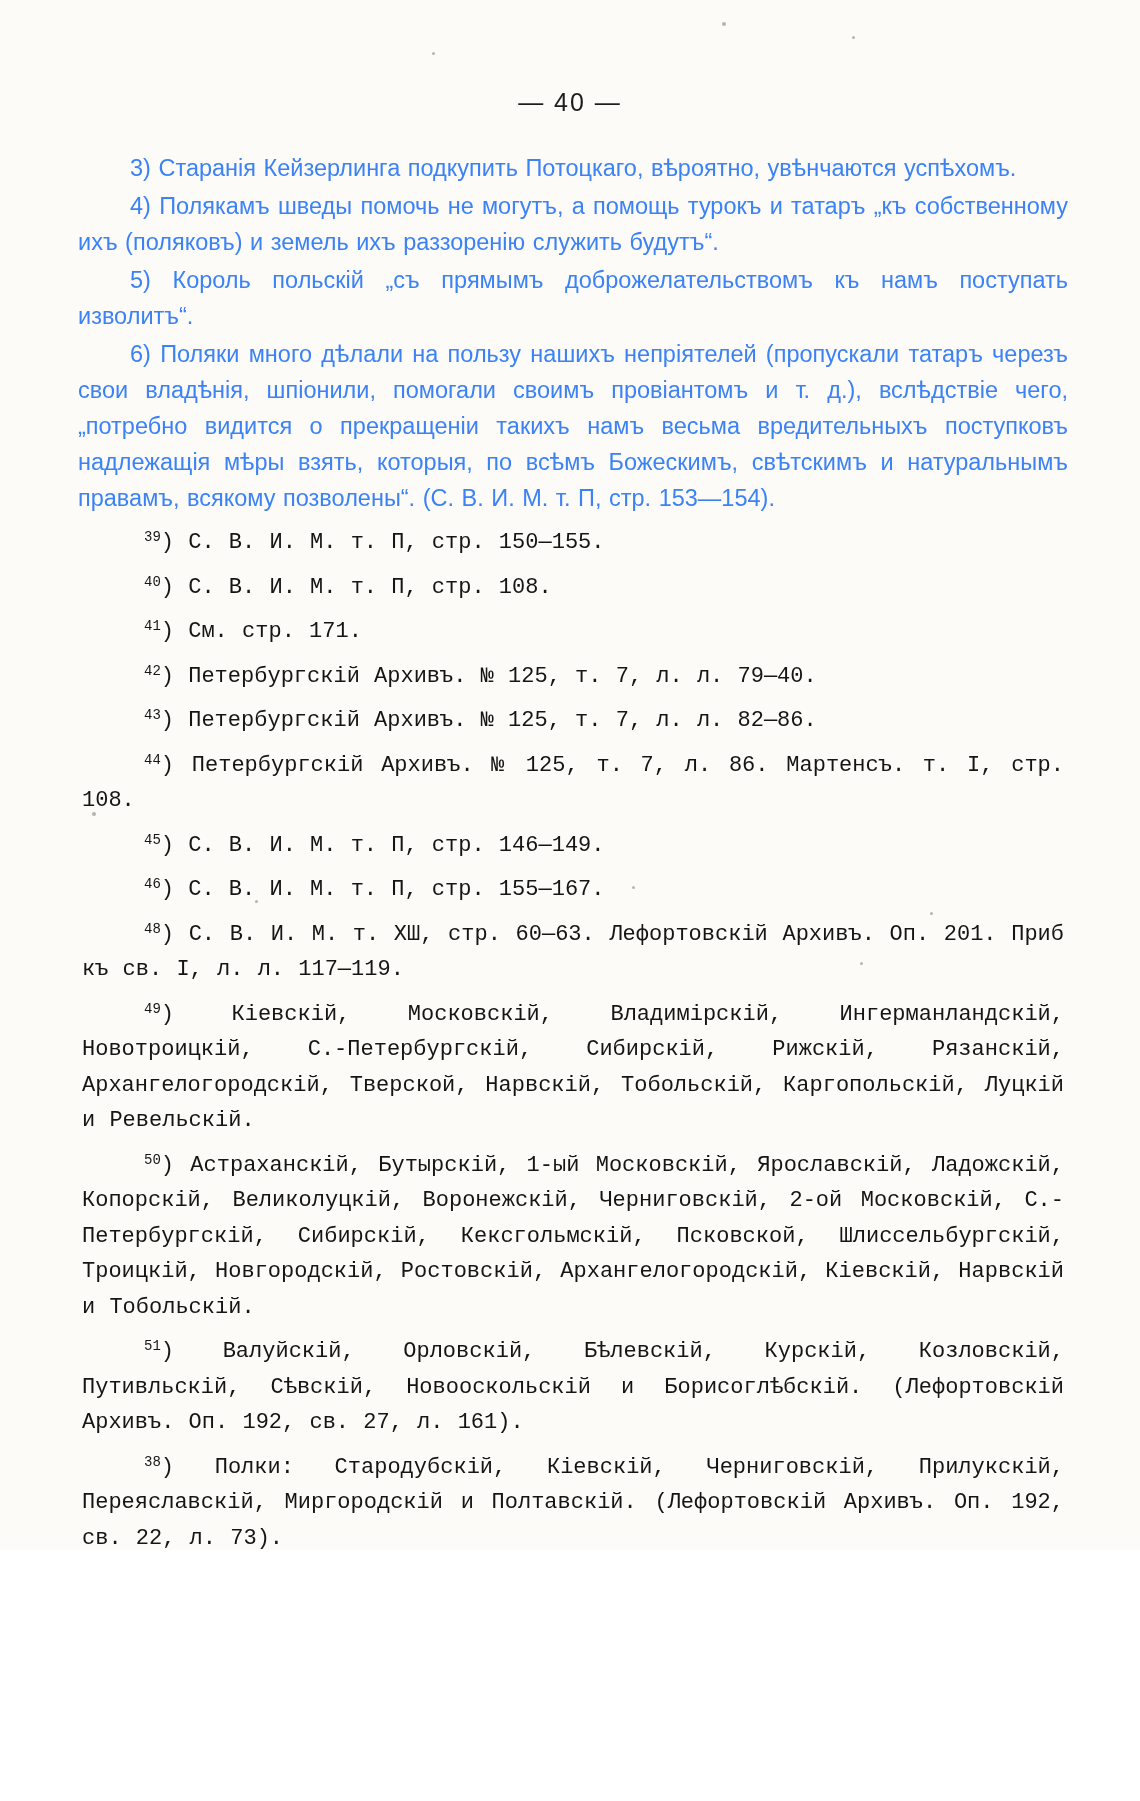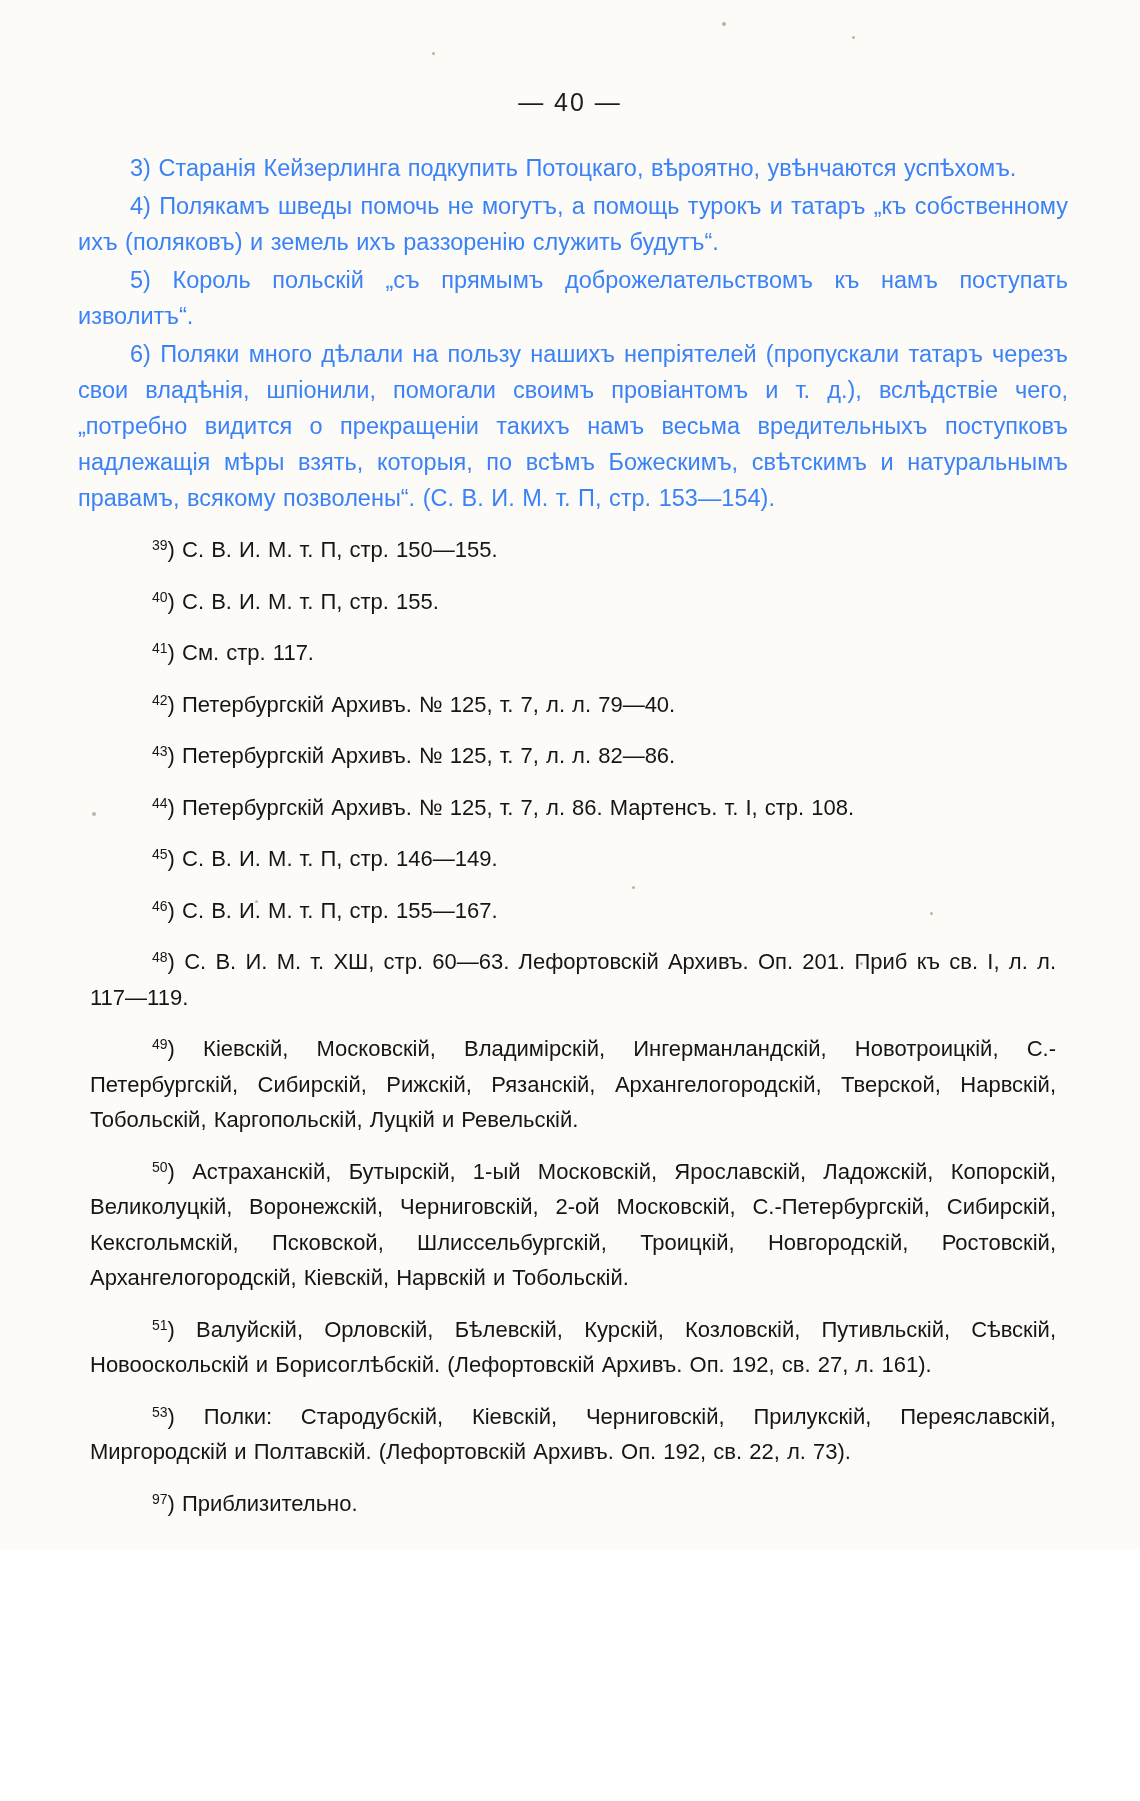--- a/index.html
+++ b/index.html
@@ -43,26 +43,26 @@
     margin: 0 0 2px 0;
     font-size: 23.5px;
     line-height: 36px;
     text-align: justify;
     text-indent: 52px;
     font-family: "Liberation Sans", sans-serif;
     color: #3b82f6;
     word-spacing: 1px;
   }
   p.note {
-    margin: 12px;
+    margin: 4px;
     font-size: 22px;
     line-height: 35.5px;
     text-align: justify;
     text-indent: 62px;
-    font-family: Liberation Sans, sans-serif;
+    font-family: Liberation Mono, monospace;
     color: #151515;
     word-spacing: 1px;
   }
   p.note .sup {
     font-size: 14px;
     vertical-align: 7px;
     letter-spacing: 0;
   }
   .speck {
     position: absolute;
@@ -78,32 +78,32 @@
   <div class="page-number">— 40 —</div>
 
   <div class="body-text">
 
     <p class="para">3) Старанія Кейзерлинга подкупить Потоцкаго, вѣроятно, увѣнчаются успѣхомъ.</p>
     <p class="para">4) Полякамъ шведы помочь не могутъ, а помощь турокъ и татаръ „къ собственному ихъ (поляковъ) и земель ихъ раззоренію служить будутъ“.</p>
     <p class="para">5) Король польскій „съ прямымъ доброжелательствомъ къ намъ поступать изволитъ“.</p>
     <p class="para">6) Поляки много дѣлали на пользу нашихъ непріятелей (пропускали татаръ черезъ свои владѣнія, шпіонили, помогали своимъ провіантомъ и т. д.), вслѣдствіе чего, „потребно видится о прекращеніи такихъ намъ весьма вредительныхъ поступковъ надлежащія мѣры взять, которыя, по всѣмъ Божескимъ, свѣтскимъ и натуральнымъ правамъ, всякому позволены“. (С. В. И. М. т. П, стр. 153—154).</p>
 
     <p class="note"><span class="sup">39</span><span>) С. В. И. М. т. П, стр. 150—155.</span></p>
-    <p class="note"><span class="sup">40</span><span>) С. В. И. М. т. П, стр. 155.</span></p>
-    <p class="note"><span class="sup">41</span><span>) См. стр. 117.</span></p>
+    <p class="note"><span class="sup">40</span><span>) С. В. И. М. т. П, стр. 108.</span></p>
+    <p class="note"><span class="sup">41</span><span>) См. стр. 171.</span></p>
     <p class="note"><span class="sup">42</span><span>) Петербургскій Архивъ. № 125, т. 7, л. л. 79—40.</span></p>
     <p class="note"><span class="sup">43</span><span>) Петербургскій Архивъ. № 125, т. 7, л. л. 82—86.</span></p>
     <p class="note"><span class="sup">44</span><span>) Петербургскій Архивъ. № 125, т. 7, л. 86. Мартенсъ. т. I, стр. 108.</span></p>
     <p class="note"><span class="sup">45</span><span>) С. В. И. М. т. П, стр. 146—149.</span></p>
     <p class="note"><span class="sup">46</span><span>) С. В. И. М. т. П, стр. 155—167.</span></p>
     <p class="note"><span class="sup">48</span><span>) С. В. И. М. т. ХШ, стр. 60—63. Лефортовскій Архивъ. Оп. 201. Приб къ св. I, л. л. 117—119.</span></p>
     <p class="note"><span class="sup">49</span><span>) Кіевскій, Московскій, Владимірскій, Ингерманландскій, Новотроицкій, С.-Петербургскій, Сибирскій, Рижскій, Рязанскій, Архангелогородскій, Тверской, Нарвскій, Тобольскій, Каргопольскій, Луцкій и Ревельскій.</span></p>
     <p class="note"><span class="sup">50</span><span>) Астраханскій, Бутырскій, 1-ый Московскій, Ярославскій, Ладожскій, Копорскій, Великолуцкій, Воронежскій, Черниговскій, 2-ой Московскій, С.-Петербургскій, Сибирскій, Кексгольмскій, Псковской, Шлиссельбургскій, Троицкій, Новгородскій, Ростовскій, Архангелогородскій, Кіевскій, Нарвскій и Тобольскій.</span></p>
     <p class="note"><span class="sup">51</span><span>) Валуйскій, Орловскій, Бѣлевскій, Курскій, Козловскій, Путивльскій, Сѣвскій, Новооскольскій и Борисоглѣбскій. (Лефортовскій Архивъ. Оп. 192, св. 27, л. 161).</span></p>
-    <p class="note"><span class="sup">53</span><span>) Полки: Стародубскій, Кіевскій, Черниговскій, Прилукскій, Переяславскій, Миргородскій и Полтавскій. (Лефортовскій Архивъ. Оп. 192, св. 22, л. 73).</span></p>
+    <p class="note"><span class="sup">38</span><span>) Полки: Стародубскій, Кіевскій, Черниговскій, Прилукскій, Переяславскій, Миргородскій и Полтавскій. (Лефортовскій Архивъ. Оп. 192, св. 22, л. 73).</span></p>
     <p class="note"><span class="sup">97</span><span>) Приблизительно.</span></p>
 
   </div>
 
   <div class="speck" style="left:722px; top:22px; width:4px; height:4px;"></div>
   <div class="speck" style="left:432px; top:52px; width:3px; height:3px;"></div>
   <div class="speck" style="left:852px; top:36px; width:3px; height:3px;"></div>
   <div class="speck" style="left:92px; top:812px; width:4px; height:4px;"></div>
   <div class="speck" style="left:930px; top:912px; width:3px; height:3px;"></div>
   <div class="speck" style="left:632px; top:886px; width:3px; height:3px;"></div>

